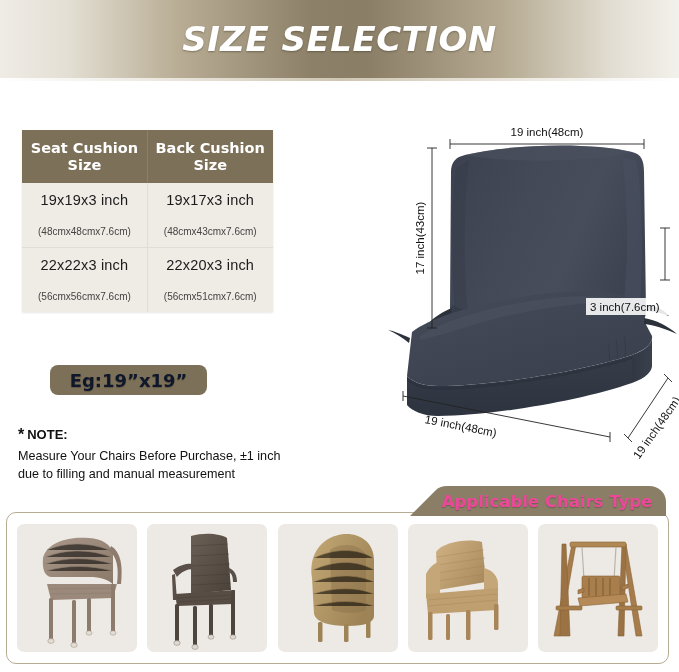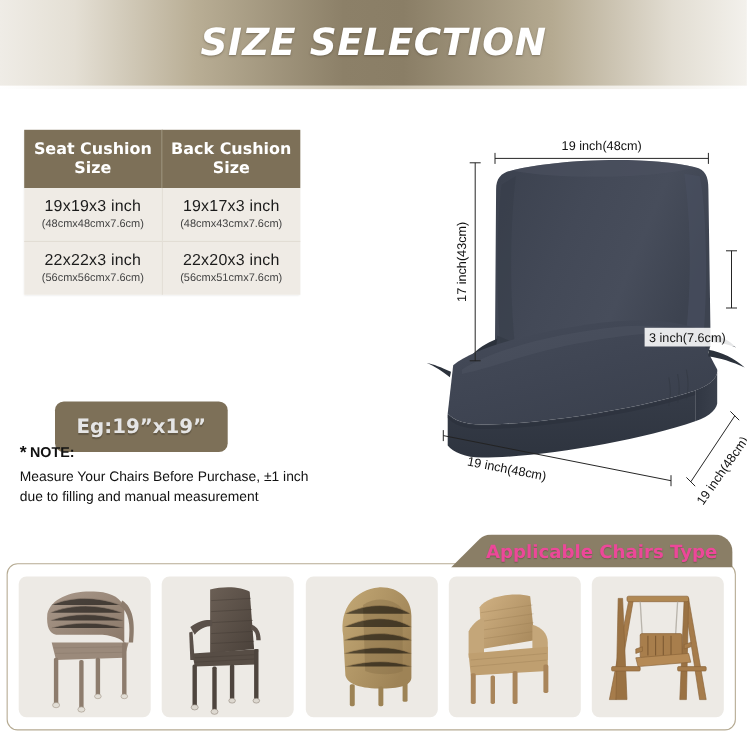--- a/index.html
+++ b/index.html
@@ -24,53 +24,53 @@
     text-shadow:0 1px 2px rgba(60,50,35,.45);
     font-family:"DejaVu Sans","Liberation Sans",sans-serif;
   }
   .header-underline{
     position:absolute;left:0;top:78px;width:679px;height:3px;
     background:linear-gradient(90deg,#ffffff 0%,#efece6 20%,#cfc6b2 50%,#efece6 80%,#ffffff 100%);
   }
 
   
   .size-table{
-    position:absolute;left:22px;top:118px;width:250px;
+    position:absolute;left:22px;top:130px;width:250px;
     border-collapse:collapse;
     box-shadow:0 1px 2px rgba(0,0,0,.10);
   }
   .size-table th{
     background:#7d7058;color:#ffffff;
     font-size:14.5px;font-weight:bold;line-height:1.15;
     padding:10px 4px;text-align:center;width:50%;
     font-family:"DejaVu Sans","Liberation Sans",sans-serif;
   }
   .size-table th + th{border-left:1px solid #8d8068;}
   .size-table td{
     background:#efebe5;text-align:center;
     padding:9px 16px 10px;width:50%;
     border-bottom:1px solid #e2ddd4;
   }
   .size-table td + td{border-left:1px solid #e2ddd4;}
   .size-table tr:last-child td{border-bottom:none;}
   .sz-in{display:block;font-size:14.5px;color:#1b1b1b;letter-spacing:.2px;}
-  .sz-cm{display:block;font-size:10px;color:#444444;margin-top:2px;}
+  .sz-cm{display:block;font-size:10px;color:#444444;margin-top:18px;}
 
   
   .eg-badge{
-    position:absolute;left:50px;top:365px;width:157px;height:46px;
+    position:absolute;left:50px;top:365px;width:157px;height:30px;
     background:#7d7058;border-radius:8px;
     display:flex;align-items:center;justify-content:center;
-    color:#e5e5e5;font-size:18px;font-weight:bold;
+    color:#0f172a;font-size:18px;font-weight:bold;
     font-family:"DejaVu Sans","Liberation Sans",sans-serif;
     text-shadow:0 1px 1px rgba(0,0,0,.22);
   }
 
   
-  .note{position:absolute;left:18px;top:403px;width:266px;}
+  .note{position:absolute;left:18px;top:426px;width:266px;}
   .note-head{font-size:13px;font-weight:bold;color:#111;line-height:1.1;}
   .note-head .star{font-size:16px;vertical-align:-1px;margin-right:3px;}
   .note-body{font-size:12.6px;font-weight:normal;color:#111;line-height:1.45;margin-top:3px;}
 
   
   .diagram{position:absolute;left:260px;top:100px;width:419px;height:380px;text-align:center;}
   .diagram svg{display:block;}
   .dimlabel{
     font-family:"Liberation Sans","DejaVu Sans",sans-serif;
     font-size:11.5px;fill:#111111;

